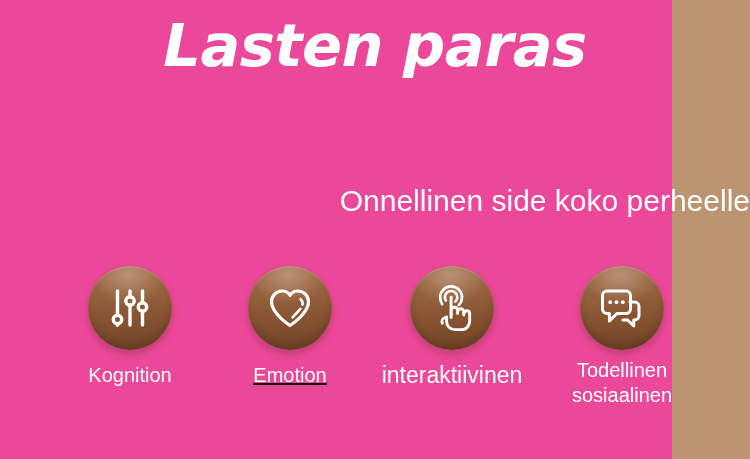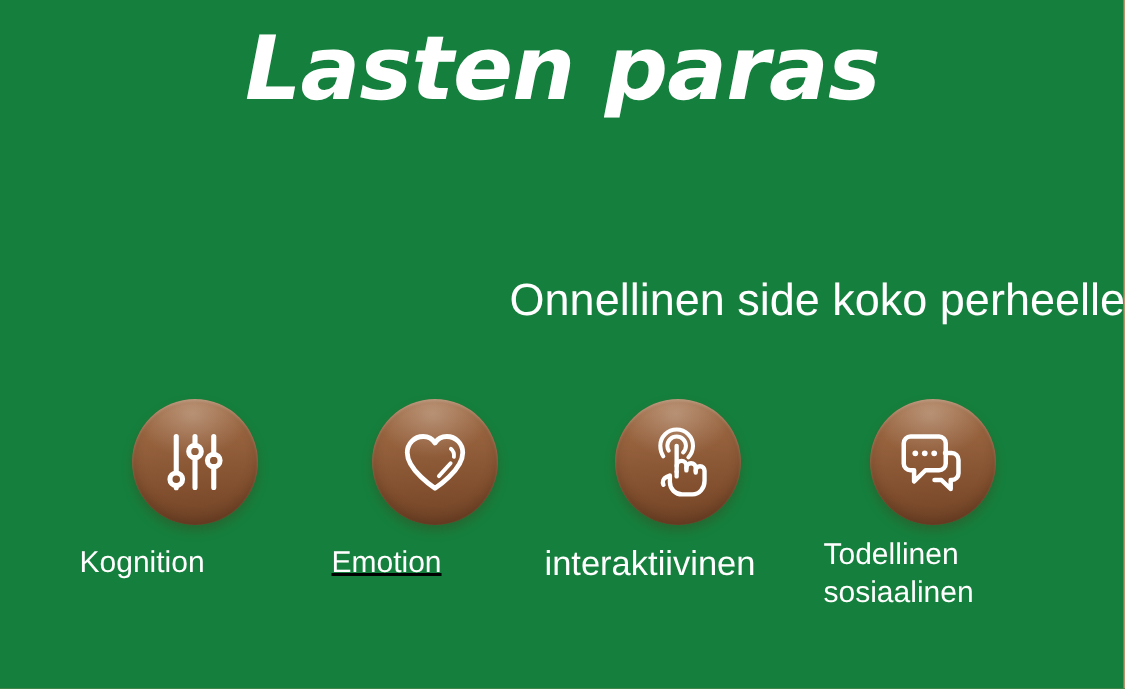--- a/index.html
+++ b/index.html
@@ -9,23 +9,23 @@
   body {
     width: 750px;
     height: 459px;
     overflow: hidden;
     font-family: "Liberation Sans", sans-serif;
     background: #bd9472;
   }
 
   .banner {
     position: relative;
-    width: 749px;
+    width: 672px;
     height: 459px;
-    background: #15803d;
+    background: #ec4899;
     box-sizing: border-box;
   }
 
   
   .headline {
     position: absolute;
     left: 0;
     top: 12px;
     width: 750px;
     text-align: center;
@@ -62,21 +62,21 @@
     position: absolute;
     left: 0;
     top: 266px;
     width: 750px;
     height: 175px;
   }
 
   .feature {
     position: absolute;
     top: 0;
-    text-align: left;
+    text-align: center;
   }
 
   .badge {
     position: relative;
     width: 84px;
     height: 84px;
     margin: 0 auto;
     border-radius: 50%;
     background:
       radial-gradient(ellipse 62% 48% at 48% 12%,

